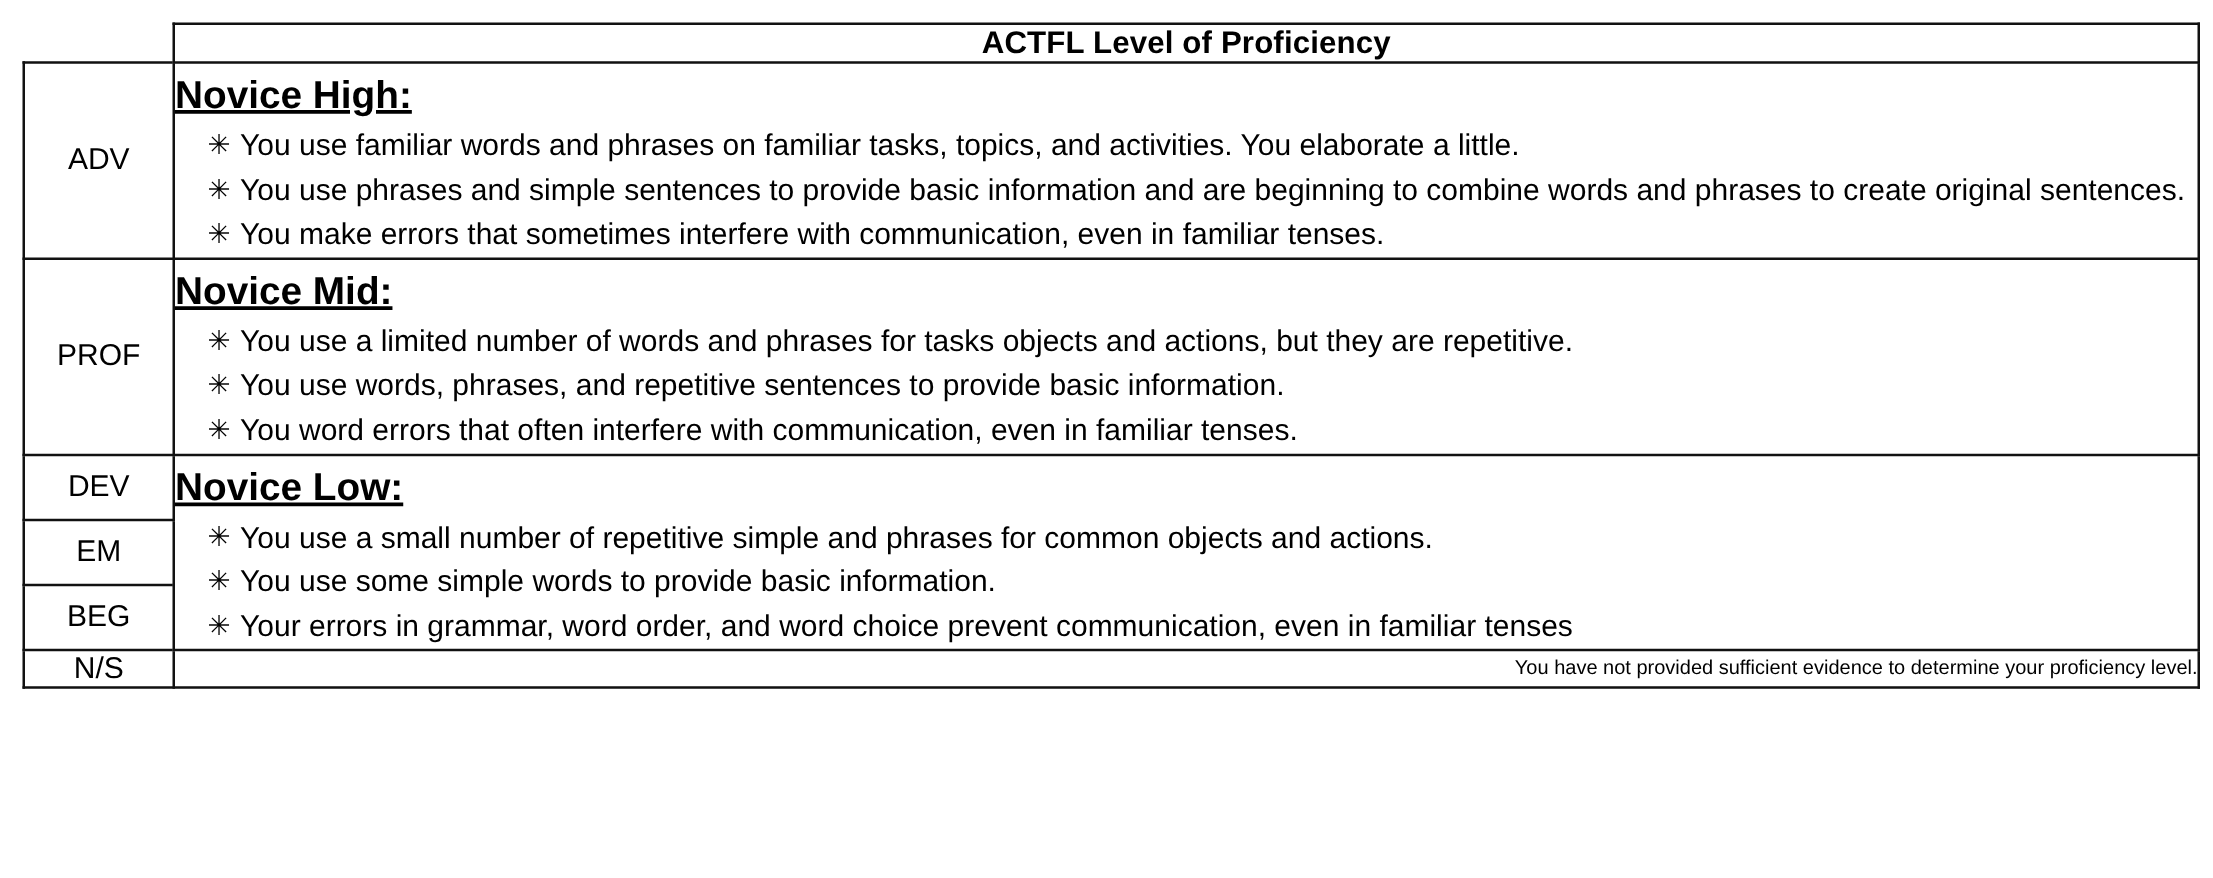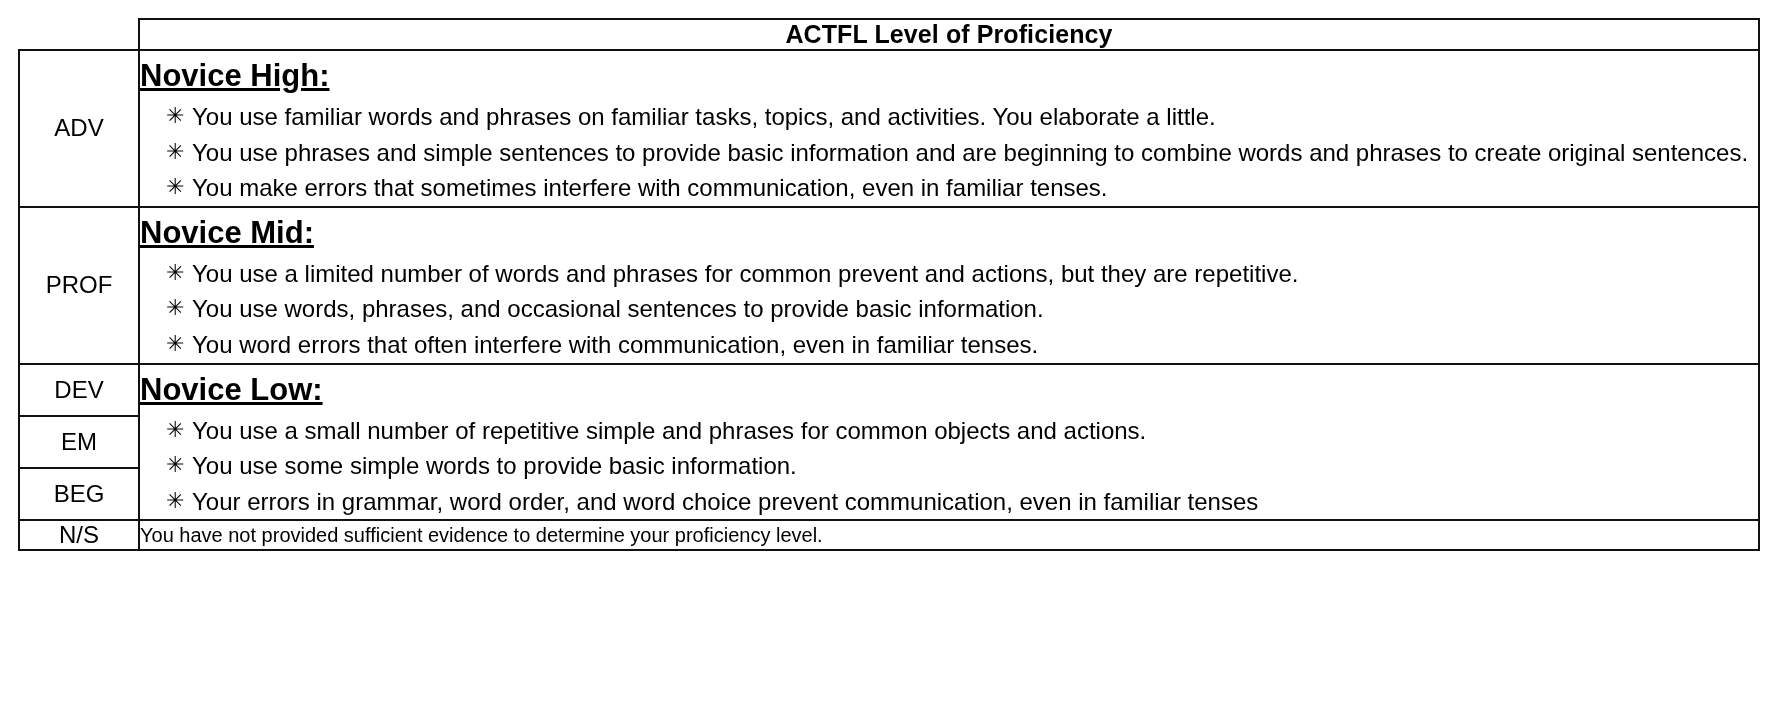--- a/index.html
+++ b/index.html
@@ -85,22 +85,22 @@
   }
   ul.bullets li .ast {
     position: absolute;
     left: 0;
     top: 0px;
     font-size: 22px;
     line-height: 1.45;
   }
 
   .ns-cell {
-    text-align: left;
-    font-size: 20px;
+    text-align: right;
+    font-size: 16px;
     padding: 7px 0 9px 0;
   }
 
   
   .tall-desc {
     padding-top: 6px;
     padding-bottom: 10px;
   }
 </style>
 </head>
@@ -129,22 +129,22 @@
             <li><span class="ast">✳</span><span>You make errors that sometimes interfere with communication, even in familiar tenses.</span></li>
           </ul>
         </td>
       </tr>
 
       <tr>
         <td class="level-cell">PROF</td>
         <td class="desc-cell">
           <span class="band-title">Novice Mid:</span>
           <ul class="bullets">
-            <li><span class="ast">✳</span><span>You use a limited number of words and phrases for common prevent and actions, but they are repetitive.</span></li>
-            <li><span class="ast">✳</span><span>You use words, phrases, and occasional sentences to provide basic information.</span></li>
+            <li><span class="ast">✳</span><span>You use a limited number of words and phrases for tasks objects and actions, but they are repetitive.</span></li>
+            <li><span class="ast">✳</span><span>You use words, phrases, and repetitive sentences to provide basic information.</span></li>
             <li><span class="ast">✳</span><span>You word errors that often interfere with communication, even in familiar tenses.</span></li>
           </ul>
         </td>
       </tr>
 
       <tr>
         <td class="level-cell">DEV</td>
         <td class="desc-cell tall-desc" rowspan="3">
           <span class="band-title">Novice Low:</span>
           <ul class="bullets">

